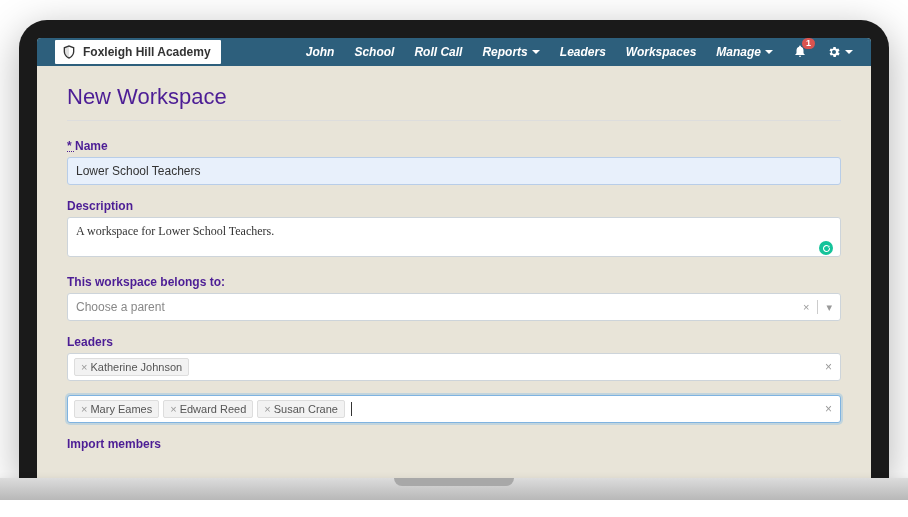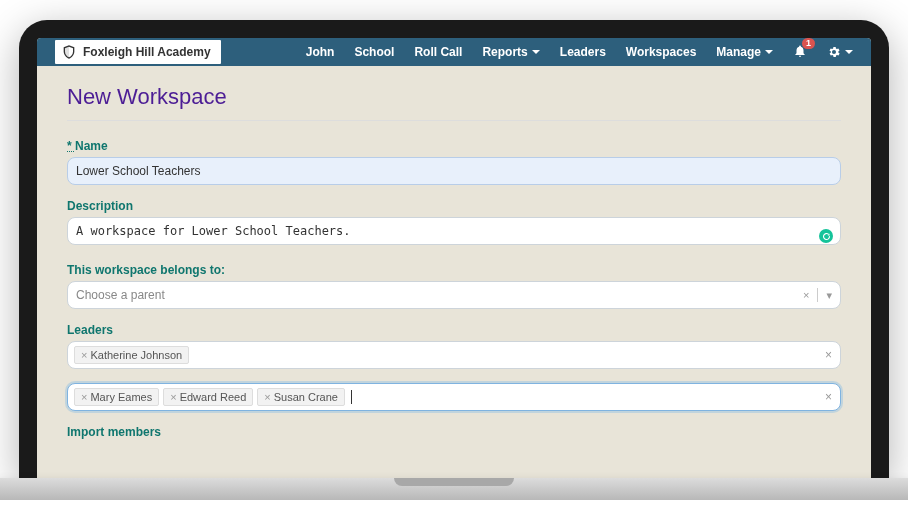--- a/index.html
+++ b/index.html
@@ -79,20 +79,21 @@
       gap: 20px;
     }
     .nav-link {
       color: #fff;
       font-weight: 600;
       font-size: 12px;
       cursor: pointer;
       display: flex;
       align-items: center;
       gap: 4px;
+      font-style: italic;
     }
     .caret {
       width: 0; height: 0;
       border-left: 4px solid transparent;
       border-right: 4px solid transparent;
       border-top: 4px solid #fff;
       display: inline-block;
     }
     .bell-wrap { position: relative; cursor:pointer; }
     .badge {
@@ -116,45 +117,46 @@
       font-weight: 400;
       color: #4c1d95;
       padding-bottom: 10px;
       border-bottom: 1px solid #ddd;
       margin-bottom: 18px;
     }
     .form-group { margin-bottom: 14px; }
     .label {
       font-size: 12px;
       font-weight: 700;
-      color: #0f766e;
+      color: #4c1d95;
       display: block;
       margin-bottom: 4px;
     }
     .label.required::before {
       content: "* ";
       text-decoration: underline dotted;
     }
     .input, .textarea, .select, .tagbox {
       width: 100%;
       border: 1px solid #cdd4da;
-      border-radius: 8px;
+      border-radius: 3px;
       padding: 6px 8px;
       font-size: 12px;
       color: #333;
       background: #fff;
     }
     .input.highlight {
       background: #e8f0fb;
       border-color: #b8cde8;
     }
     .textarea {
-      height: 28px;
+      height: 40px;
       resize: none;
       position: relative;
+      font-family: Liberation Serif, serif;
     }
     .textarea-wrap { position: relative; }
     .grammarly {
       position: absolute;
       right: 8px; bottom: 6px;
       width: 14px; height: 14px;
       border-radius: 50%;
       background: #15c39a;
       display: flex;
       align-items: center;

